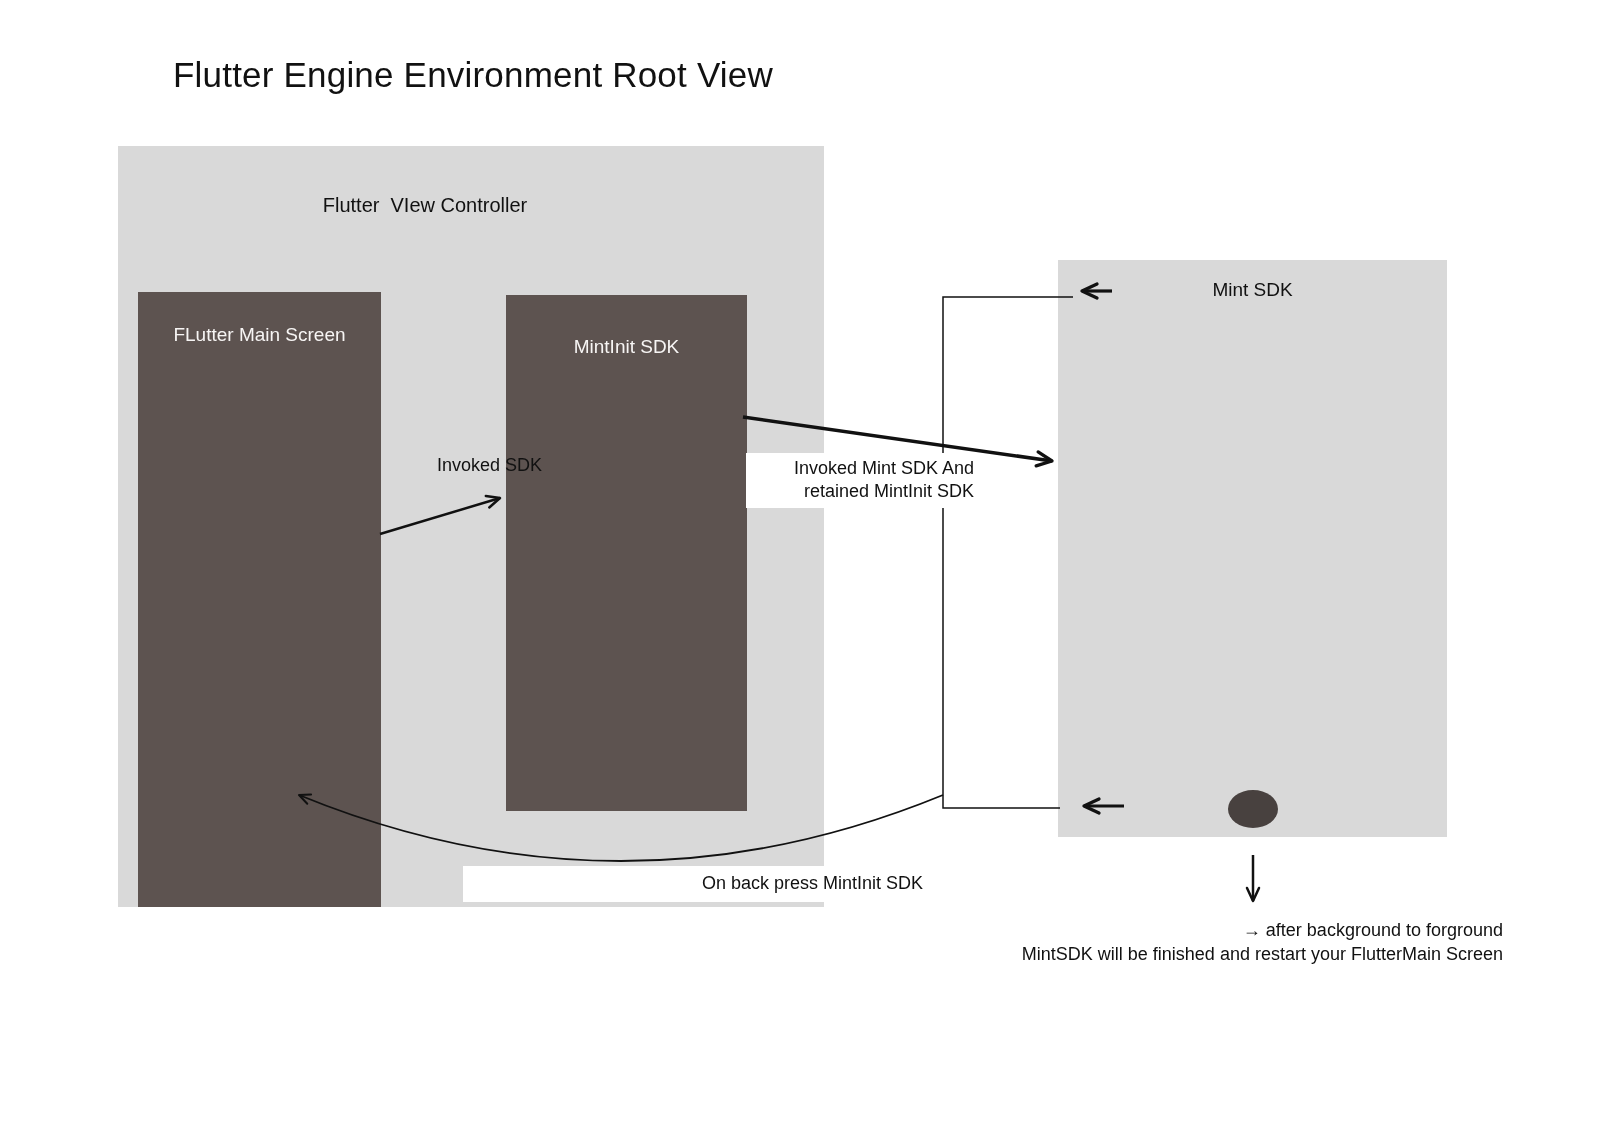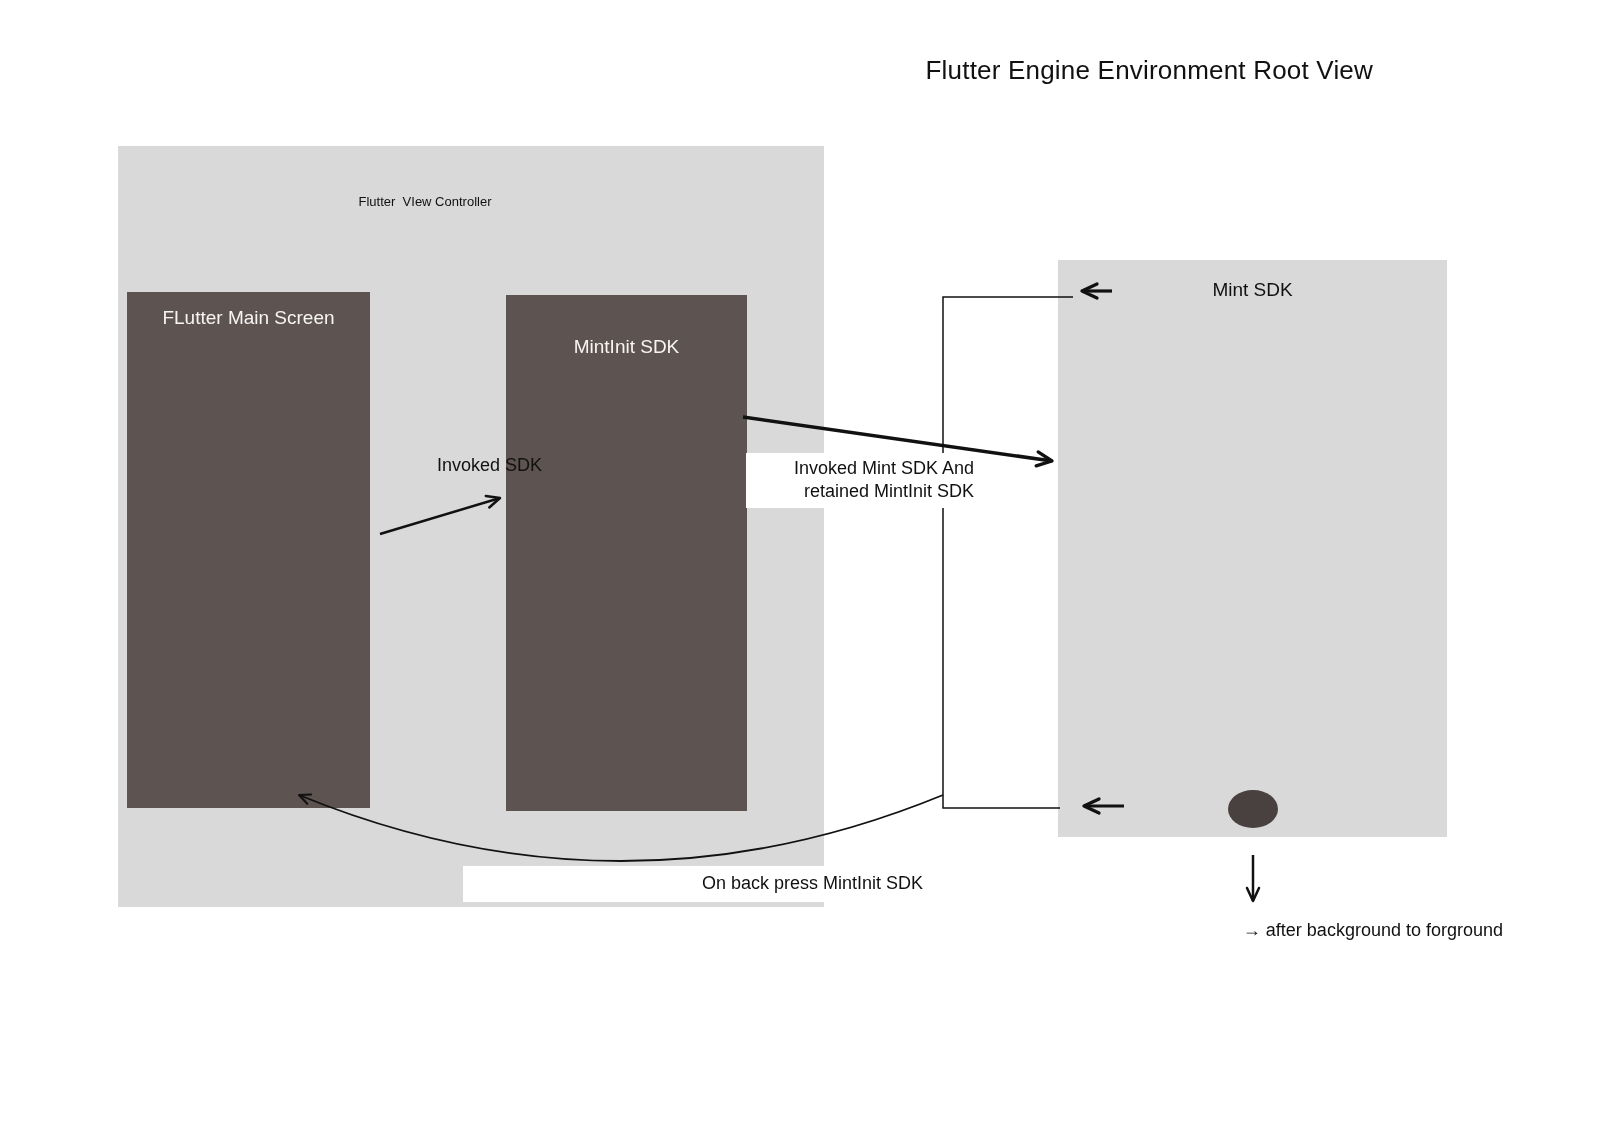--- a/index.html
+++ b/index.html
@@ -14,43 +14,43 @@
   .canvas {
     position: relative;
     width: 1600px;
     height: 1134px;
     background: #ffffff;
     overflow: hidden;
   }
   .abs { position: absolute; }
   .page-title {
     top: 55px; left: 173px; width: 1200px;
-    text-align: right;
-    font-size: 26px;
+    text-align: left;
+    font-size: 35px;
     letter-spacing: 0.2px;
     color: var(--ink);
   }
   .container-box {
     background: var(--container);
   }
   .left-container { left: 118px; top: 146px; width: 706px; height: 761px; }
   .right-container { left: 1058px; top: 260px; width: 389px; height: 577px; }
   .controller-label {
     left: 225px; top: 194px; width: 400px;
-    text-align: center; font-size: 13px;
+    text-align: center; font-size: 20px;
     white-space: pre;
   }
   .panel-box {
     position: absolute;
     background: var(--panel);
     color: #f7f5f4;
     text-align: center;
     font-size: 19px;
   }
-  .flutter-main { left: 127px; top: 292px; width: 243px; height: 516px; padding-top: 15px; }
+  .flutter-main { left: 138px; top: 292px; width: 243px; height: 615px; padding-top: 32px; }
   .mintinit { left: 506px; top: 295px; width: 241px; height: 516px; padding-top: 41px; }
   .mint-sdk-label {
     left: 1058px; top: 279px; width: 389px;
     text-align: center; font-size: 19px;
   }
   .home-ellipse {
     left: 1228px; top: 790px; width: 50px; height: 38px;
     border-radius: 50%;
     background: var(--home_button);
   }
@@ -117,15 +117,16 @@
     <div>Invoked Mint SDK And</div>
     <div>retained MintInit SDK</div>
   </div>
 
   <div class="abs note white-card back-press-label">
     <div>On back press MintInit SDK</div>
   </div>
 
   <div class="abs note home-note">
     <div>→ after background to forground</div>
+    <div>MintSDK will be finished and restart your FlutterMain Screen</div>
   </div>
 
 </div>
 
 </body></html>

